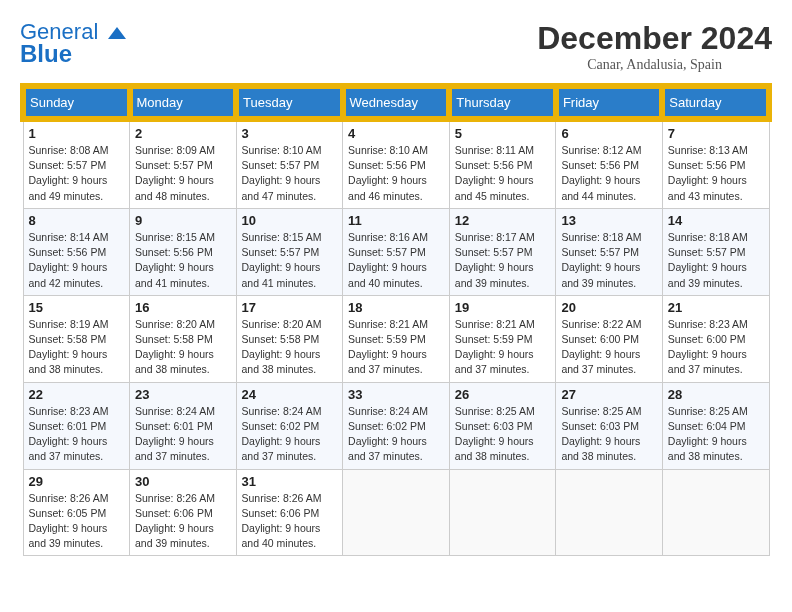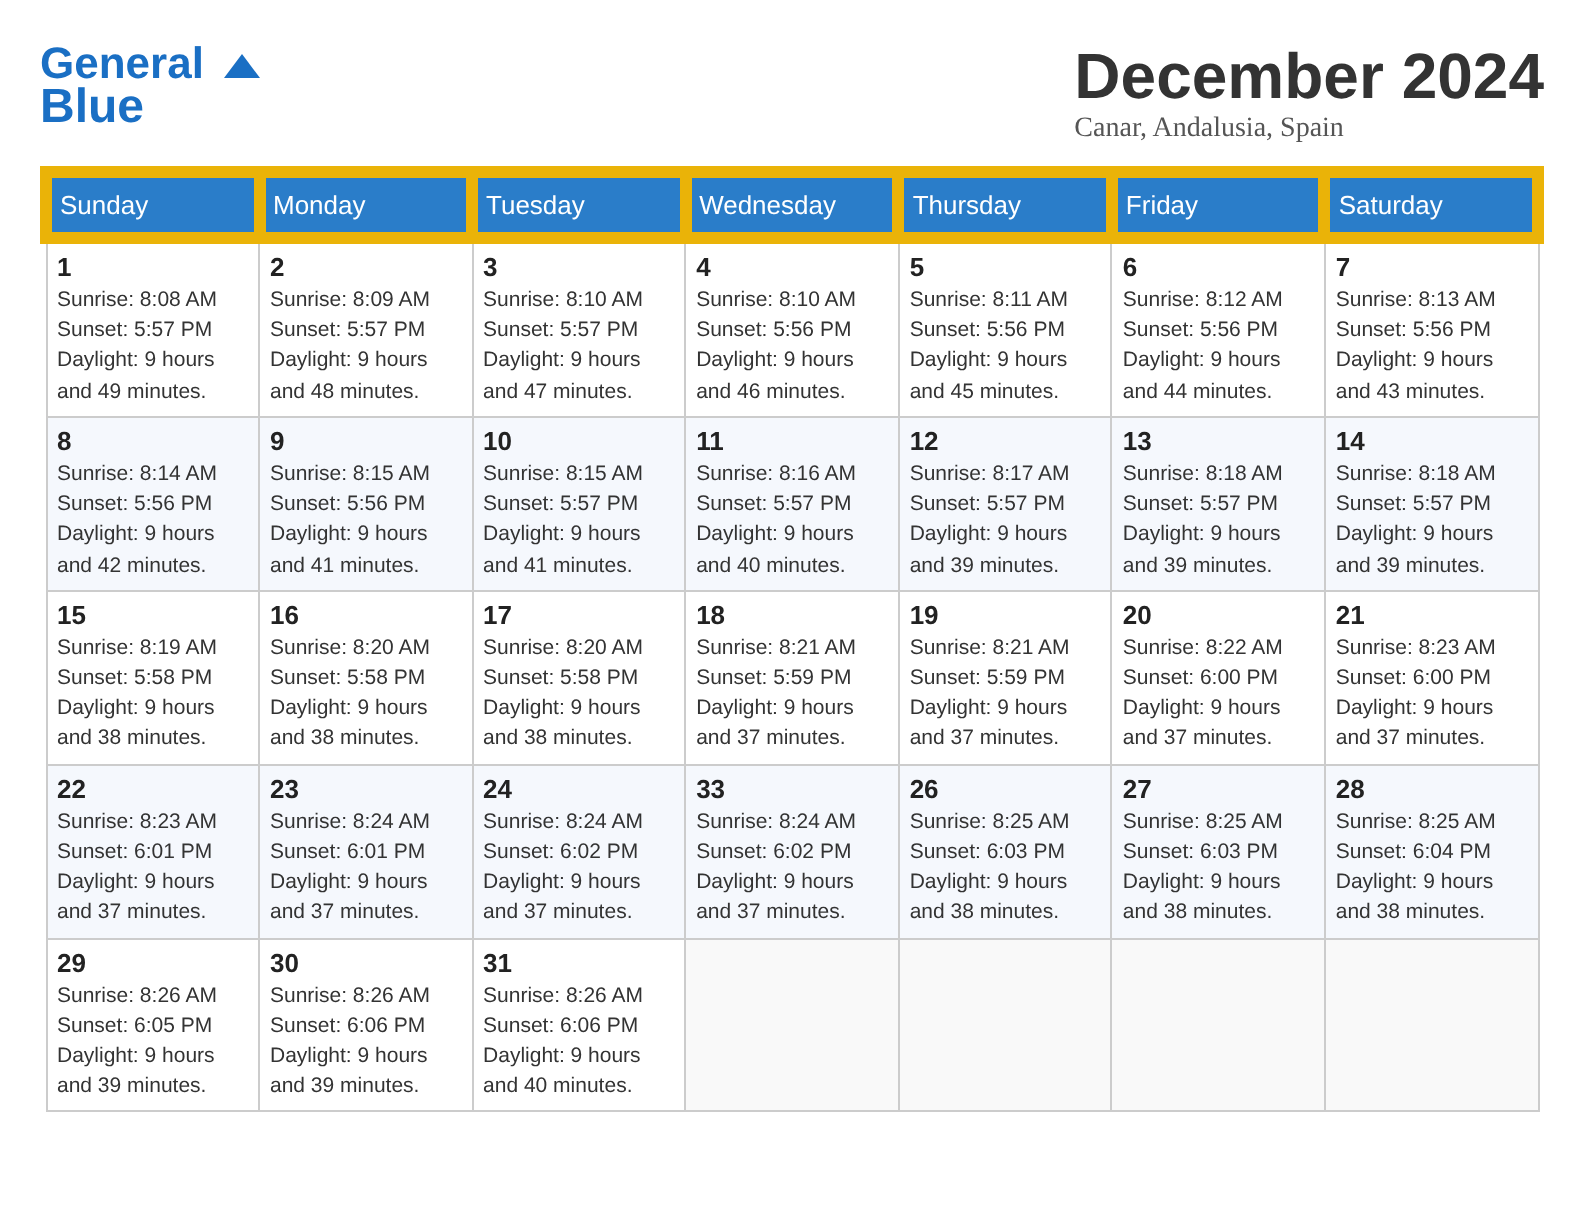--- a/index.html
+++ b/index.html
@@ -16,27 +16,27 @@
       align-items: flex-start;
       margin-bottom: 10px;
     }
     .logo {
       display: flex;
       flex-direction: column;
       align-items: flex-start;
     }
     .logo-text {
       font-size: 22px;
-      font-weight: bold;
+      font-weight: normal;
       color: #333;
       line-height: 1.1;
     }
     .logo-text span.blue { color: #1a6fc4; }
     .title-block {
-      text-align: left;
+      text-align: center;
     }
     .month-title {
       font-size: 32px;
       font-weight: bold;
       color: #333;
     }
     .subtitle {
       font-size: 14px;
       color: #555;
       font-family: Liberation Serif, serif;

